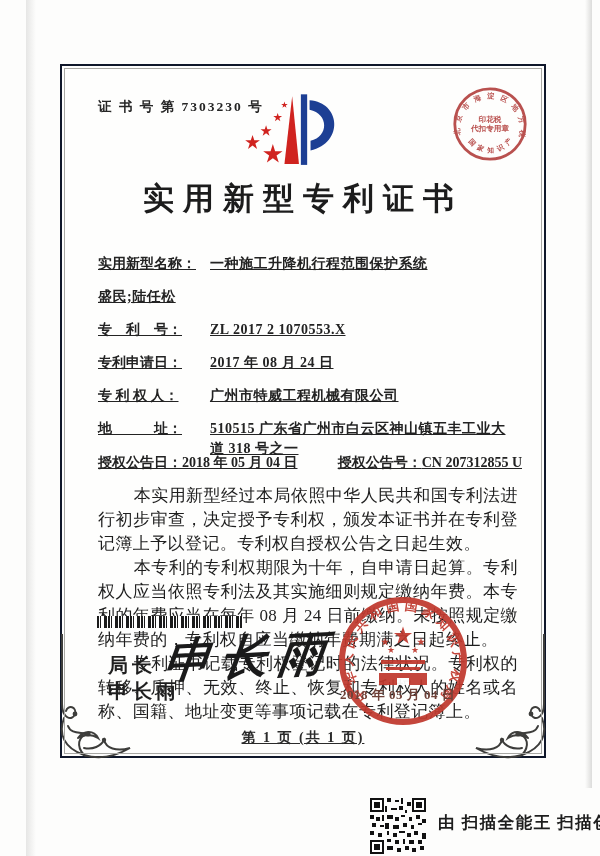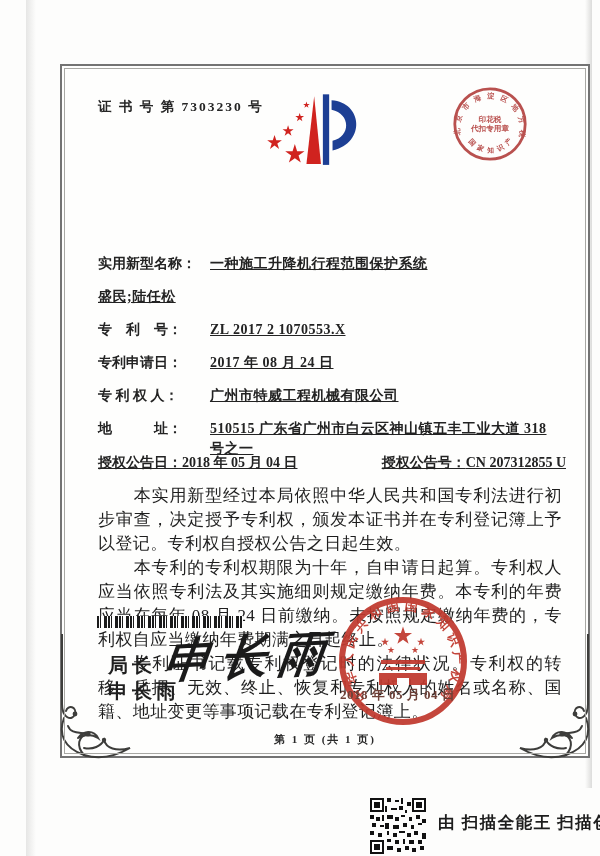--- a/index.html
+++ b/index.html
@@ -4,39 +4,39 @@
 <style>
   * { margin:0; padding:0; box-sizing:border-box; }
   body { font-family:"Liberation Serif","DejaVu Serif",serif; background:#e8e8e6; }
   .screen { position:relative; width:600px; height:856px; background:#fdfdfc; overflow:hidden; margin:0 auto; }
   .edge-left  { position:absolute; left:26px; top:0; width:10px; height:100%;
                 background:linear-gradient(90deg, rgba(90,90,88,.14), rgba(0,0,0,0)); }
   .edge-right { position:absolute; right:8px; top:0; width:7px; height:92%;
                 background:linear-gradient(270deg, rgba(70,70,68,.18), rgba(0,0,0,0)); }
 
   
-  .frame { position:absolute; left:60px; top:64px; width:530px; height:694px;
-           border:2px solid #737373; background:#fefefd; }
+  .frame { position:absolute; left:60px; top:64px; width:486px; height:694px;
+           border:2px solid #0f172a; background:#fefefd; }
   .frame::after { content:""; position:absolute; inset:2px; border:1px solid #a8a8a4; pointer-events:none; }
 
   .cert-no { position:absolute; left:36px; top:32px; font-size:13.5px; font-weight:600;
              letter-spacing:2px; color:#262626; }
 
   .logo { position:absolute; left:50%; top:26px; transform:translateX(-56%); width:116px; height:82px; }
 
   .tax-stamp { position:absolute; left:388px; top:18px; width:80px; height:80px; opacity:.88; }
 
   .title { position:absolute; top:112px; left:0; width:100%; text-align:center;
            font-size:31px; font-weight:700; letter-spacing:9px; color:#1c1c1c; }
 
   
   .fields { position:absolute; left:36px; top:188px; right:26px; display:flex;
             flex-direction:column; gap:13px; }
   .field-row { display:flex; font-size:14px; font-weight:600; color:#232323; line-height:20px; }
-  .field-label { flex:0 0 112px; white-space:nowrap; }
+  .field-label { flex:0 0 112px; white-space:nowrap;text-decoration:underline; }
   .field-value { flex:1; letter-spacing:.5px;text-decoration:underline; }
   .grant-row { position:absolute; left:36px; top:388px; right:22px; display:flex;
                justify-content:space-between; font-size:14px; font-weight:600; color:#232323;text-decoration:underline; }
   .grant-part { white-space:nowrap; }
 
   
   .body-text { position:absolute; left:36px; top:418px; right:26px; color:#1e1e1e; }
   .body-text p { font-size:17px; line-height:24px; text-indent:2.1em; letter-spacing:.4px;
                  text-align:justify; font-weight:400; }
 
@@ -50,21 +50,21 @@
              letter-spacing:4px; color:#1f1f1f; line-height:26px; }
   .autograph { position:absolute; left:102px; top:560px; font-size:47px; font-weight:700;
                font-style:italic; color:#1a1a1a; letter-spacing:10px;
                transform:rotate(-3deg) skewX(-10deg); white-space:nowrap; }
 
   .seal { position:absolute; left:274px; top:528px; width:134px; height:134px; z-index:2; opacity:.93; }
   .seal-date { position:absolute; left:278px; top:620px; z-index:3; font-size:13px; font-weight:700;
                color:#6e4138; letter-spacing:.5px; white-space:nowrap; }
 
   .footer-page { position:absolute; bottom:9px; left:0; width:100%; text-align:center;
-                 font-size:11px; font-weight:600; letter-spacing:2px; color:#2a2a2a; }
+                 font-size:14px; font-weight:600; letter-spacing:2px; color:#2a2a2a;text-decoration:underline; }
 
   .flourish { position:absolute; width:86px; height:126px; bottom:-4px; }
   .flourish.fl-left  { left:-8px; }
   .flourish.fl-right { right:-8px; transform:scaleX(-1); }
 
   
   .qr { position:absolute; left:370px; top:798px; width:56px; height:56px; }
   .scanner-label { position:absolute; left:438px; top:812px; font-size:16.5px; font-weight:600;
                    letter-spacing:1.5px; color:#1d1d1d; white-space:nowrap; }
 
@@ -108,20 +108,21 @@
       <text font-size="9" font-weight="700" fill="#b03a38">
         <textPath href="#taxTop" startOffset="4" textLength="170">北京市海淀区地方税务局</textPath>
       </text>
       <text font-size="8.5" font-weight="700" fill="#b03a38">
         <textPath href="#taxBot" startOffset="2" textLength="92">国家知识产权局</textPath>
       </text>
       <text x="50" y="47" font-size="9.5" font-weight="700" fill="#b03a38" text-anchor="middle">印花税</text>
       <text x="50" y="59" font-size="9.5" font-weight="700" fill="#b03a38" text-anchor="middle">代扣专用章</text>
     </svg>
 
+    <div class="title">实用新型专利证书</div>
 
     <div class="fields">
       <div class="field-row">
         <span class="field-label">实用新型名称：</span>
         <span class="field-value">一种施工升降机行程范围保护系统</span>
       </div>
       <div class="field-row">
         <span class="field-value">盛民;陆任松</span>
       </div>
       <div class="field-row">

